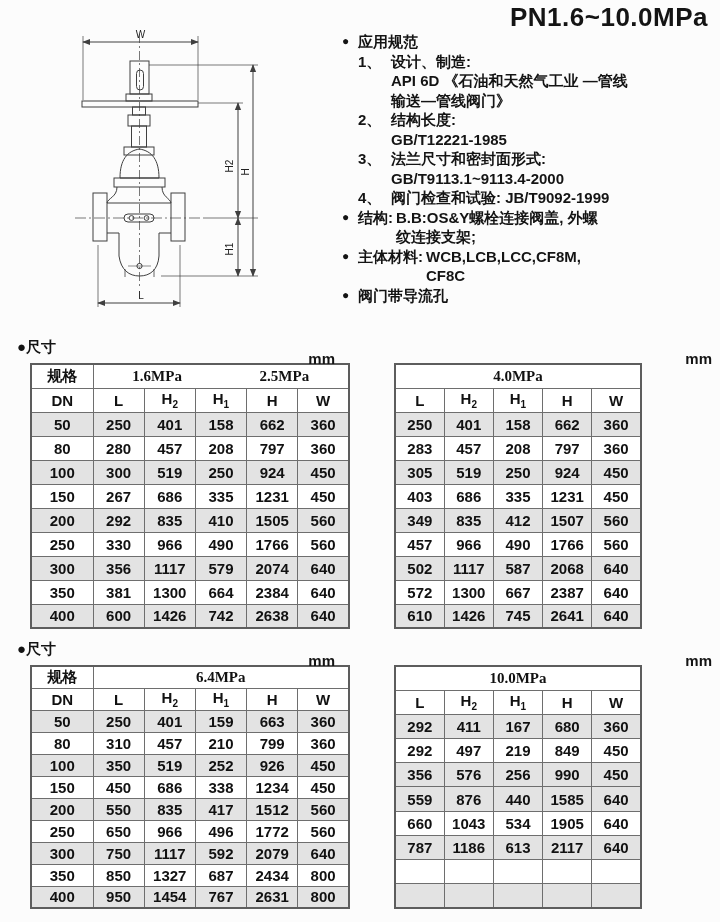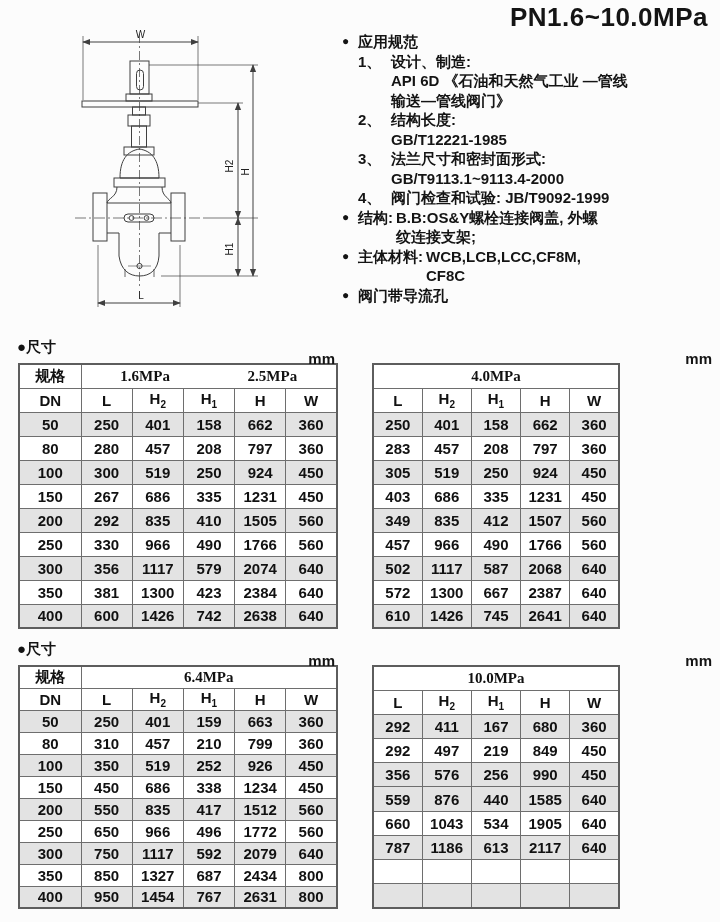--- a/index.html
+++ b/index.html
@@ -35,24 +35,24 @@
   .sec1{top:638px;}
   .sec-head{position:relative;height:27px;}
   .sec-label{position:absolute;left:2px;top:2px;font-size:15px;font-weight:bold;}
   .mm{position:absolute;top:3px;font-size:15px;font-weight:bold;margin-top:11px;}
   .mm1{left:0;width:320px;text-align:right;}
   .mm2{left:0;width:697px;text-align:right;}
   .tables-row{display:flex;margin-left:3px;}
   table.dtable{
     border-collapse:collapse;table-layout:fixed;
     border:2px solid #5d5d5d;
-    font-weight:bold;text-align:center;
+    font-weight:bold;text-align:center;margin-left:12px;
   }
   table.lt{width:320px;}
-  table.rt{width:248px;margin-left:34px;}
+  table.rt{width:248px;margin-left:44px;}
   .dtable th,.dtable td{
     border:1px solid #6e6e6e;padding:0;
     font-size:15px;font-weight:bold;color:#111;
     vertical-align:middle;background:#fff;
   }
   .sec0 .dtable th,.sec0 .dtable td{height:24px;}
   .sec1 .dtable th,.sec1 .dtable td{height:22px;}
   col.cdn{width:62px;}
   tr.shaded td{background:#e3e3e3;}
   .pwrap{display:flex;justify-content:space-around;align-items:center;width:100%;font-family:Liberation Serif, serif;}
@@ -275,21 +275,21 @@
                 <td>356</td>
                 <td>1117</td>
                 <td>579</td>
                 <td>2074</td>
                 <td>640</td>
               </tr>
               <tr>
                 <td class="dncell">350</td>
                 <td>381</td>
                 <td>1300</td>
-                <td>423</td>
+                <td>664</td>
                 <td>2384</td>
                 <td>640</td>
               </tr>
               <tr class="shaded">
                 <td class="dncell">400</td>
                 <td>600</td>
                 <td>1426</td>
                 <td>742</td>
                 <td>2638</td>
                 <td>640</td>

